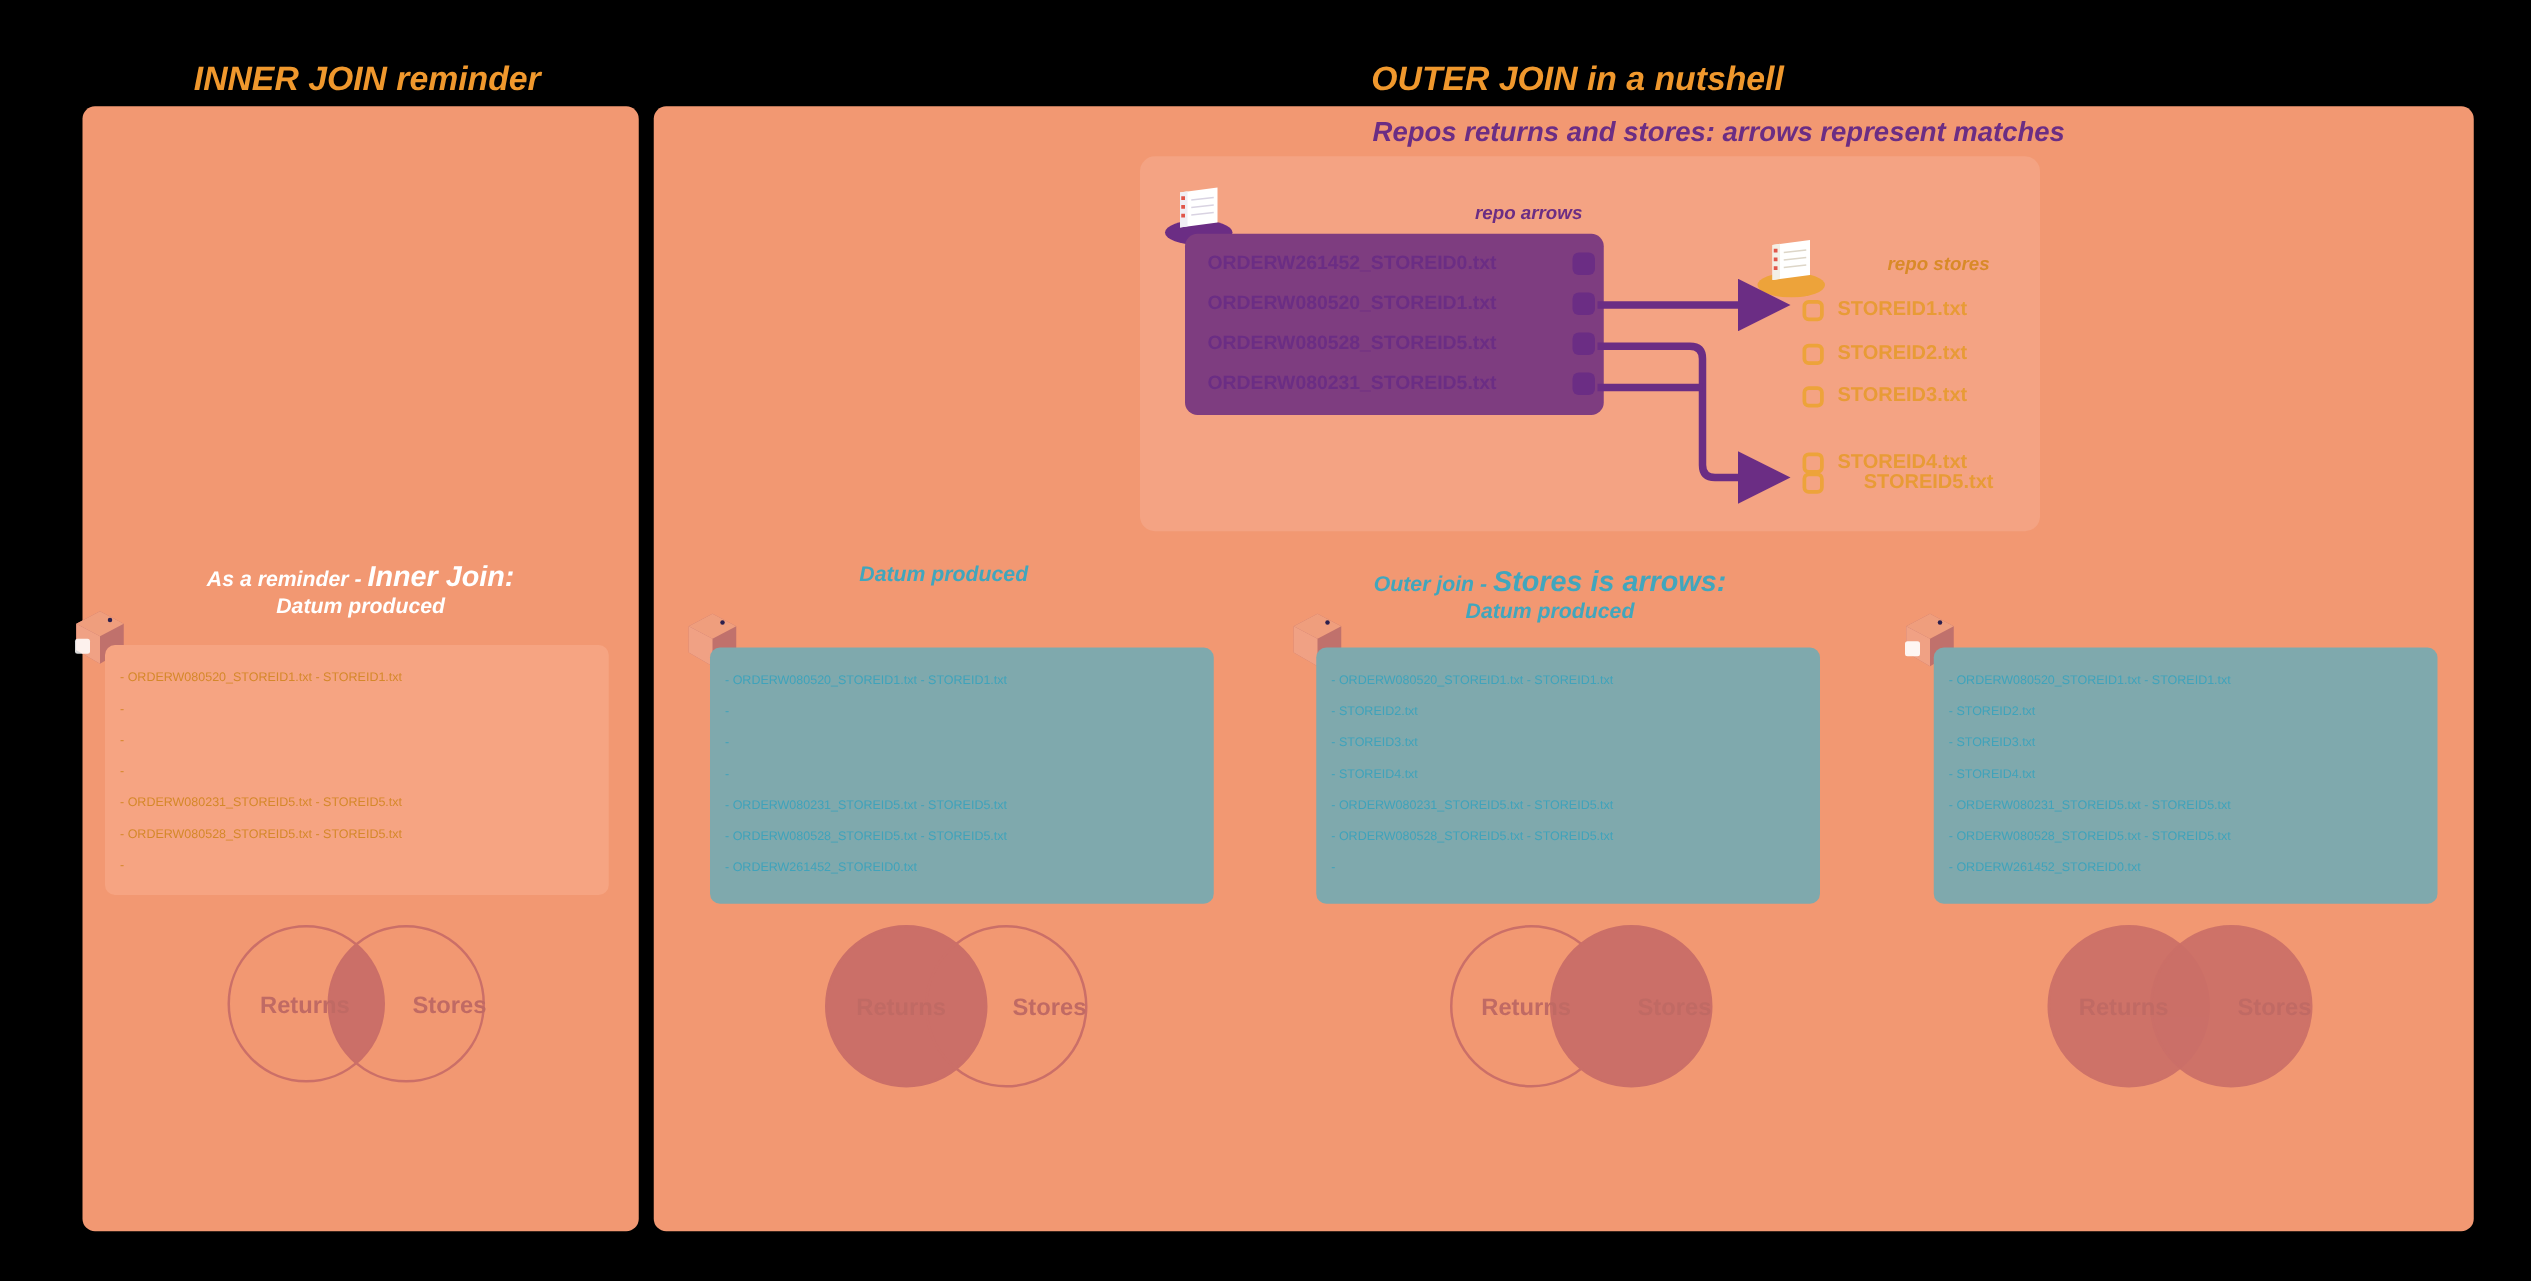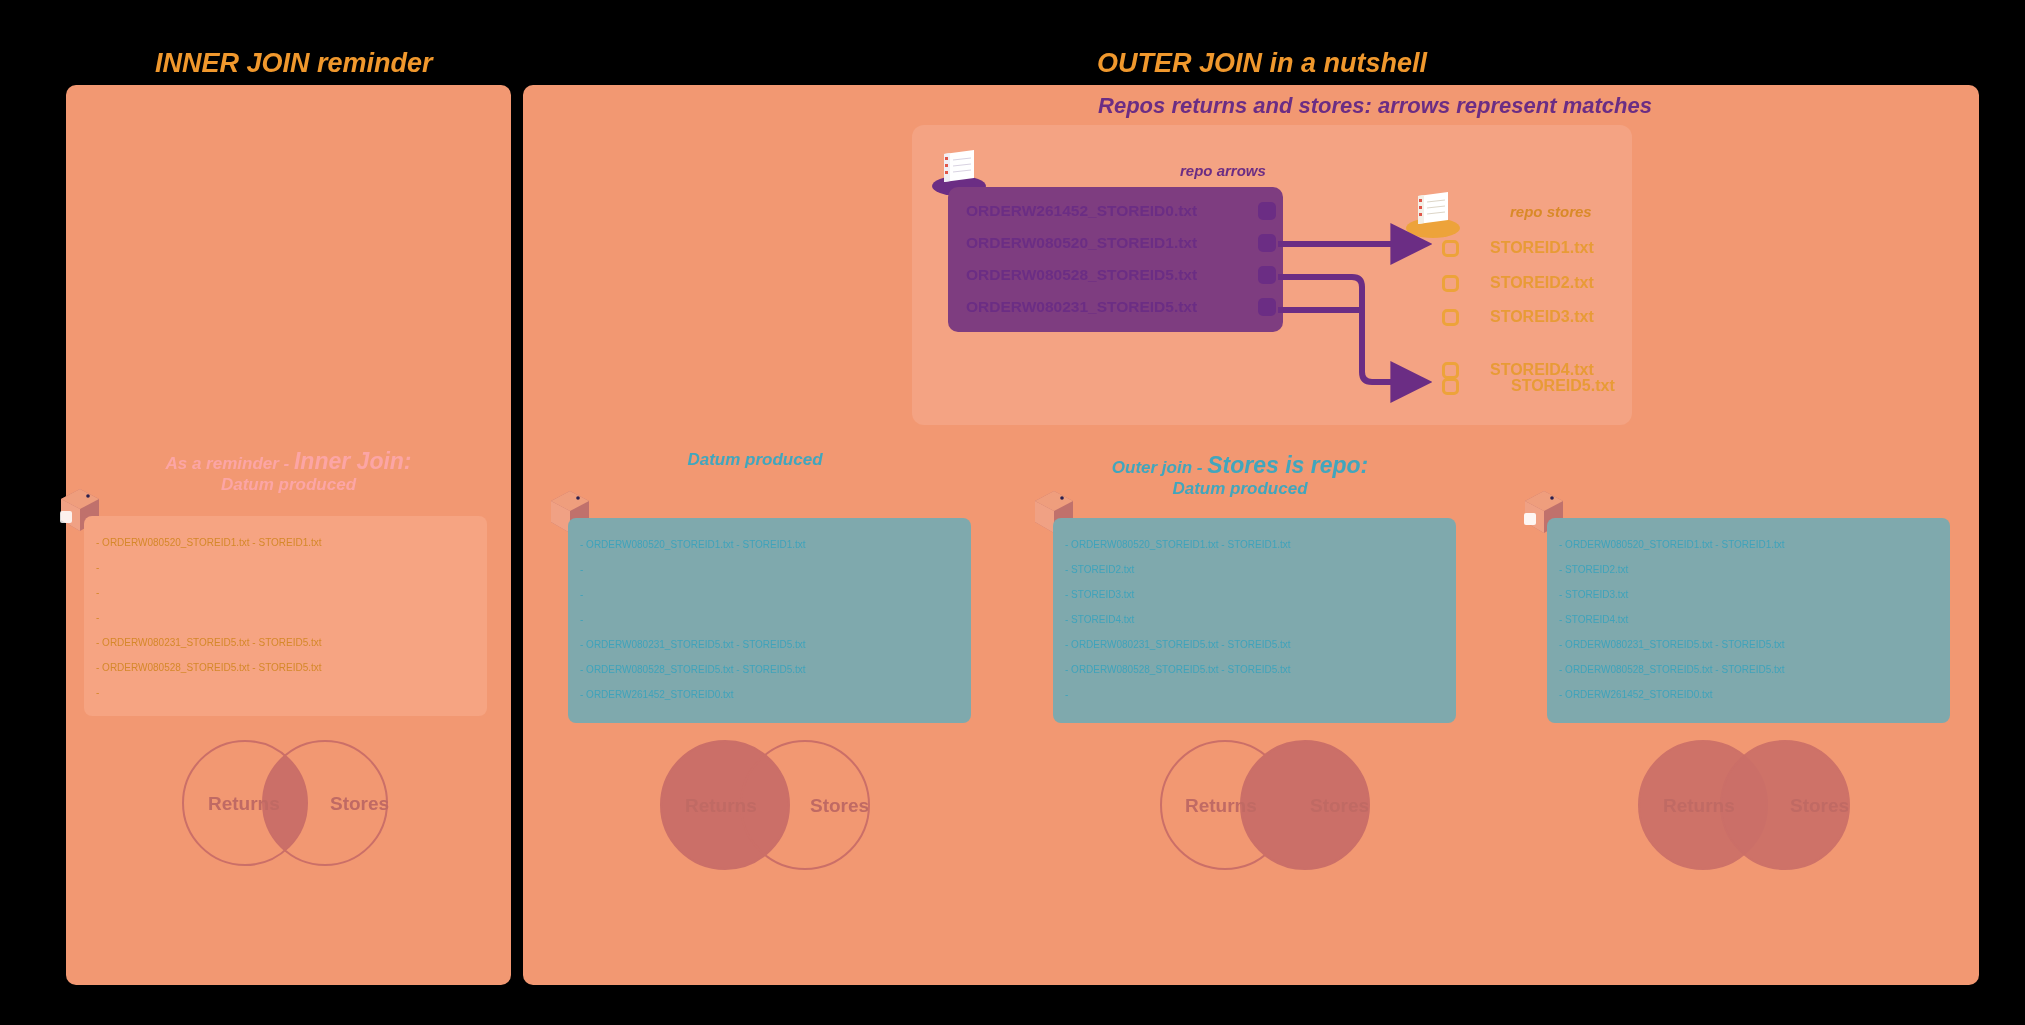--- a/index.html
+++ b/index.html
@@ -101,21 +101,20 @@
     width: 17px; height: 17px;
     border: 3px solid #eda33a;
     border-radius: 5px;
     flex: none;
   }
   .store-row .sname {
     color: #e89b36;
     font-weight: bold;
     font-size: 16px;
     white-space: nowrap;
-    margin-left: 20px;
   }
 
   
   #wires { position: absolute; left: 0; top: 0; width: 2025px; height: 1025px; pointer-events: none; }
 
   
   .doc-icon { position: absolute; width: 58px; height: 48px; }
 
   
   .col-head {
@@ -123,21 +122,21 @@
     text-align: center;
     font-style: italic;
     font-weight: bold;
     white-space: nowrap;
   }
   .col-head .l1 { display:block; }
   .col-head .l2 { display:block; }
   .small { font-size: 17px; }
   .big { font-size: 23px; }
 
-  .orange-head { color: #fca5a5; }
+  .orange-head { color: #ffffff; }
   .teal-head { color: #41a6bd; }
 
   
   .result-box {
     position: absolute;
     border-radius: 8px;
     padding: 14px 12px 10px 12px;
     overflow: hidden;
   }
   .result-box .line {
@@ -320,21 +319,21 @@
   </div>
 
   <svg class="venn" style="left:640px; top:738px; width:255px; height:135px;" viewBox="0 0 255 135">
     <circle cx="85" cy="67" r="64" fill="#cb6f68" stroke="#cb6f68" stroke-width="2"></circle>
     <circle cx="165" cy="67" r="64" fill="none" stroke="#cb6f68" stroke-width="2"></circle>
     <text x="45" y="74" font-family="Liberation Sans, sans-serif" font-size="19" font-weight="bold" fill="#c06a64">Returns</text>
     <text x="170" y="74" font-family="Liberation Sans, sans-serif" font-size="19" font-weight="bold" fill="#c06a64">Stores</text>
   </svg>
 
   <div class="col-head teal-head" style="left:1030px; top:452px; width:420px;">
-    <span class="l1"><span class="small">Outer join - </span><span class="big">Stores is repo:</span></span>
+    <span class="l1"><span class="small">Outer join - </span><span class="big">Stores is arrows:</span></span>
     <span class="l2 small">Datum produced</span>
   </div>
 
   <svg class="cube" style="left:1032px; top:489px;" viewBox="0 0 44 46">
     <path d="M22 2 L41 12 L41 33 L22 44 L3 33 L3 12 Z" fill="#c0716c"></path>
     <path d="M22 2 L41 12 L22 22 L3 12 Z" fill="#ef9e7d"></path>
     <path d="M3 12 L22 22 L22 44 L3 33 Z" fill="#f0a184"></path>
     <circle cx="30" cy="9" r="1.8" fill="#2b1f4e"></circle>
   </svg>
 

